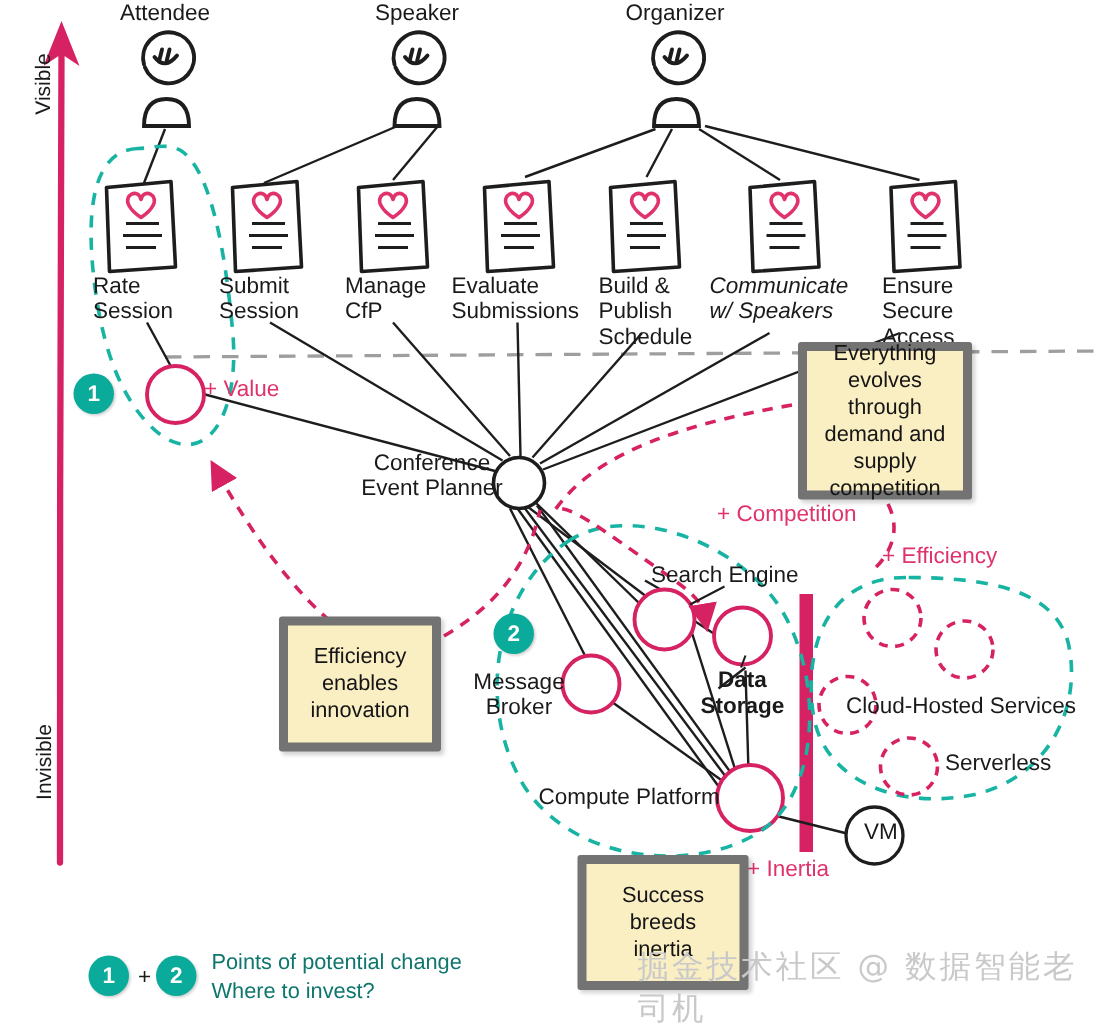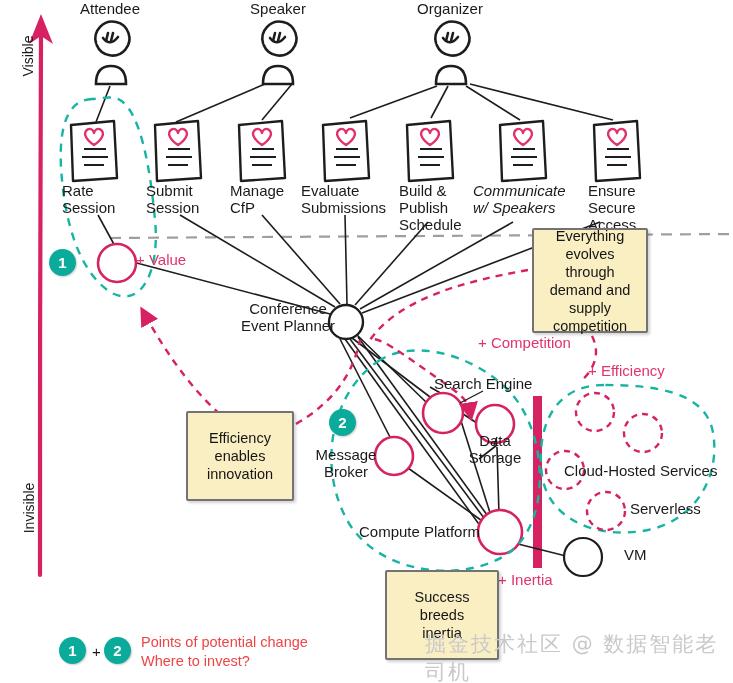--- a/index.html
+++ b/index.html
@@ -1,27 +1,27 @@
 <!DOCTYPE html>
 <html><head>
 <meta charset="utf-8">
 <style>
   html,body{margin:0;padding:0;background:#ffffff;}
   body{width:733px;height:683px;font-family:"Liberation Sans",sans-serif;color:#1a1a1a;}
   #stage{position:relative;width:733px;height:683px;overflow:hidden;background:#fff;}
   svg.layer{position:absolute;left:0;top:0;width:733px;height:683px;overflow:visible;}
   .lbl{position:absolute;font-family:"Liberation Sans",sans-serif;font-size:15px;line-height:17px;color:#1a1a1a;white-space:pre;}
   .lbl.c{text-align:center;}
-  .note{position:absolute;background:#faeec3;border:2px solid #737373;font-size:14.5px;line-height:18px;text-align:center;color:#151515;
+  .note{position:absolute;background:#faeec3;border:6px solid #737373;font-size:14.5px;line-height:18px;text-align:center;color:#151515;
         box-shadow:2px 2px 3px rgba(0,0,0,.18);border-radius:2px;display:flex;align-items:center;justify-content:center;padding:4px 6px;box-sizing:border-box;}
   .badge{position:absolute;width:27px;height:27px;border-radius:50%;background:#0aab9a;color:#fff;font-size:15px;font-weight:bold;
          display:flex;align-items:center;justify-content:center;box-shadow:1px 1px 2px rgba(0,0,0,.2);}
   .pinktxt{color:#e0336b;}
   .axis-label{position:absolute;font-size:14px;color:#1a1a1a;transform-origin:50% 50%;}
-  .legend-txt{position:absolute;font-size:14.5px;line-height:18px;color:#ef4444;}
+  .legend-txt{position:absolute;font-size:14.5px;line-height:18px;color:#0f766e;}
   .wm{position:absolute;font-size:21px;color:#c9c9c9;font-family:"DejaVu Sans",sans-serif;letter-spacing:2px;}
   .plus{position:absolute;font-size:15px;color:#1a1a1a;}
 </style>
 </head>
 <body>
 
 <div id="stage">
 
   <svg class="layer" viewBox="0 0 733 683">
     <defs>
@@ -189,26 +189,26 @@
 Schedule</div>
   <div class="lbl" style="left: 473px; top: 182px; width: 104px; white-space: pre-line; font-style: italic;">Communicate
 w/ Speakers</div>
   <div class="lbl" style="left: 588px; top: 182px; width: 86px; white-space: pre-line;">Ensure
 Secure
 Access</div>
 
   <div class="lbl c" style="left: 228px; top: 300px; width: 120px; white-space: pre-line;">Conference
 Event Planner</div>
   <div class="lbl" style="left:434px;top:375px;width:140px;">Search Engine</div>
-  <div class="lbl c" style="left: 457px; top: 432px; width: 76px; white-space: pre-line;">Data
+  <div class="lbl c" style="left: 457px; top: 445px; width: 76px; white-space: pre-line; font-weight: bold;">Data
 Storage</div>
   <div class="lbl c" style="left: 303px; top: 446px; width: 86px; white-space: pre-line;">Message
 Broker</div>
   <div class="lbl" style="left:359px;top:523px;width:140px;">Compute Platform</div>
-  <div class="lbl" style="left:624px;top:546px;width:50px;">VM</div>
+  <div class="lbl" style="left:576px;top:546px;width:50px;">VM</div>
 
   <div class="lbl" style="left:564px;top:462px;width:176px;">Cloud-Hosted Services</div>
   <div class="lbl" style="left:630px;top:500px;width:110px;">Serverless</div>
 
   <div class="lbl pinktxt" style="left:136px;top:251px;width:90px;">+ Value</div>
   <div class="lbl pinktxt" style="left:478px;top:334px;width:130px;">+ Competition</div>
   <div class="lbl pinktxt" style="left:588px;top:362px;width:110px;">+ Efficiency</div>
   <div class="lbl pinktxt" style="left:498px;top:571px;width:90px;">+ Inertia</div>
 
   <div class="note" style="left:186px;top:411px;width:108px;height:90px;justify-content:center;">

